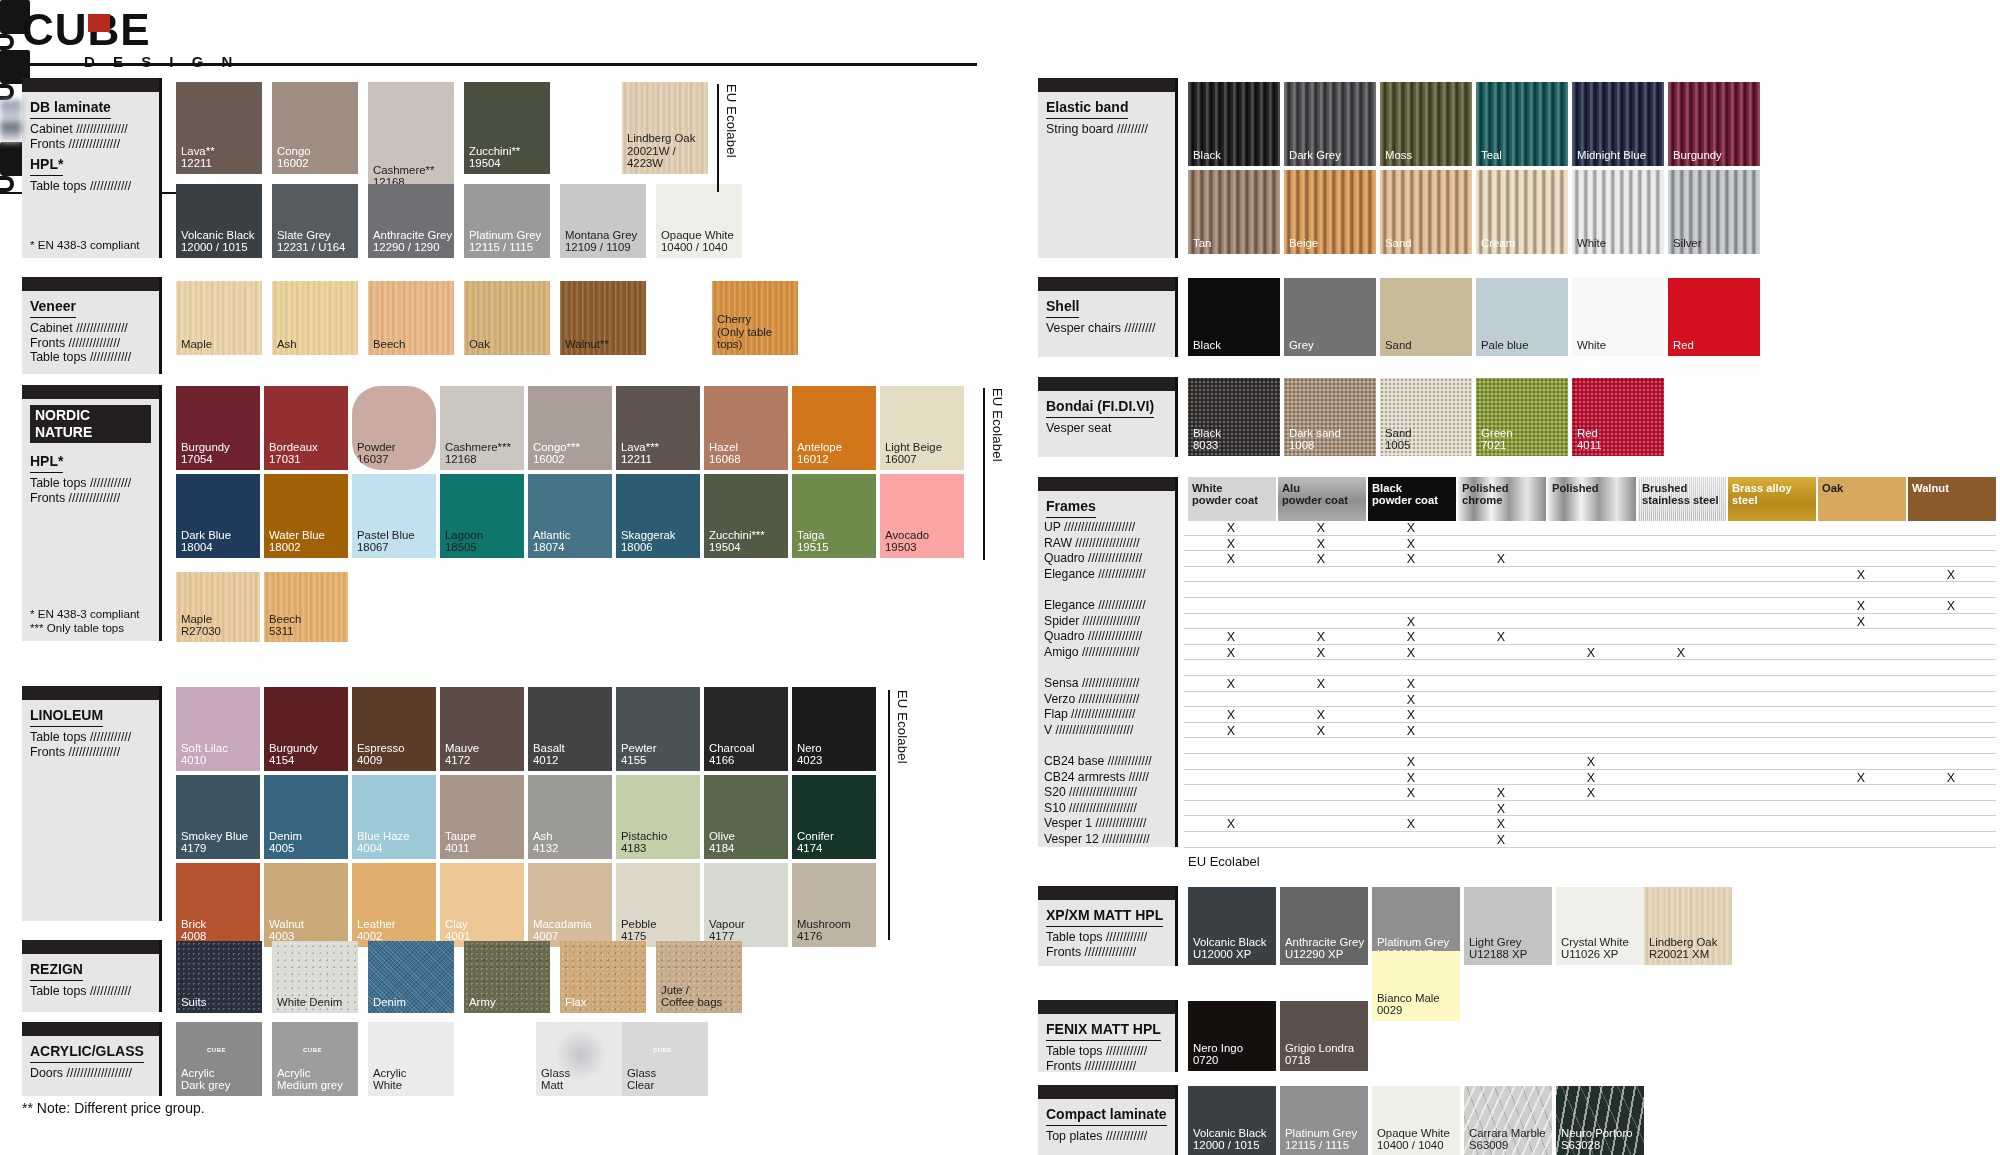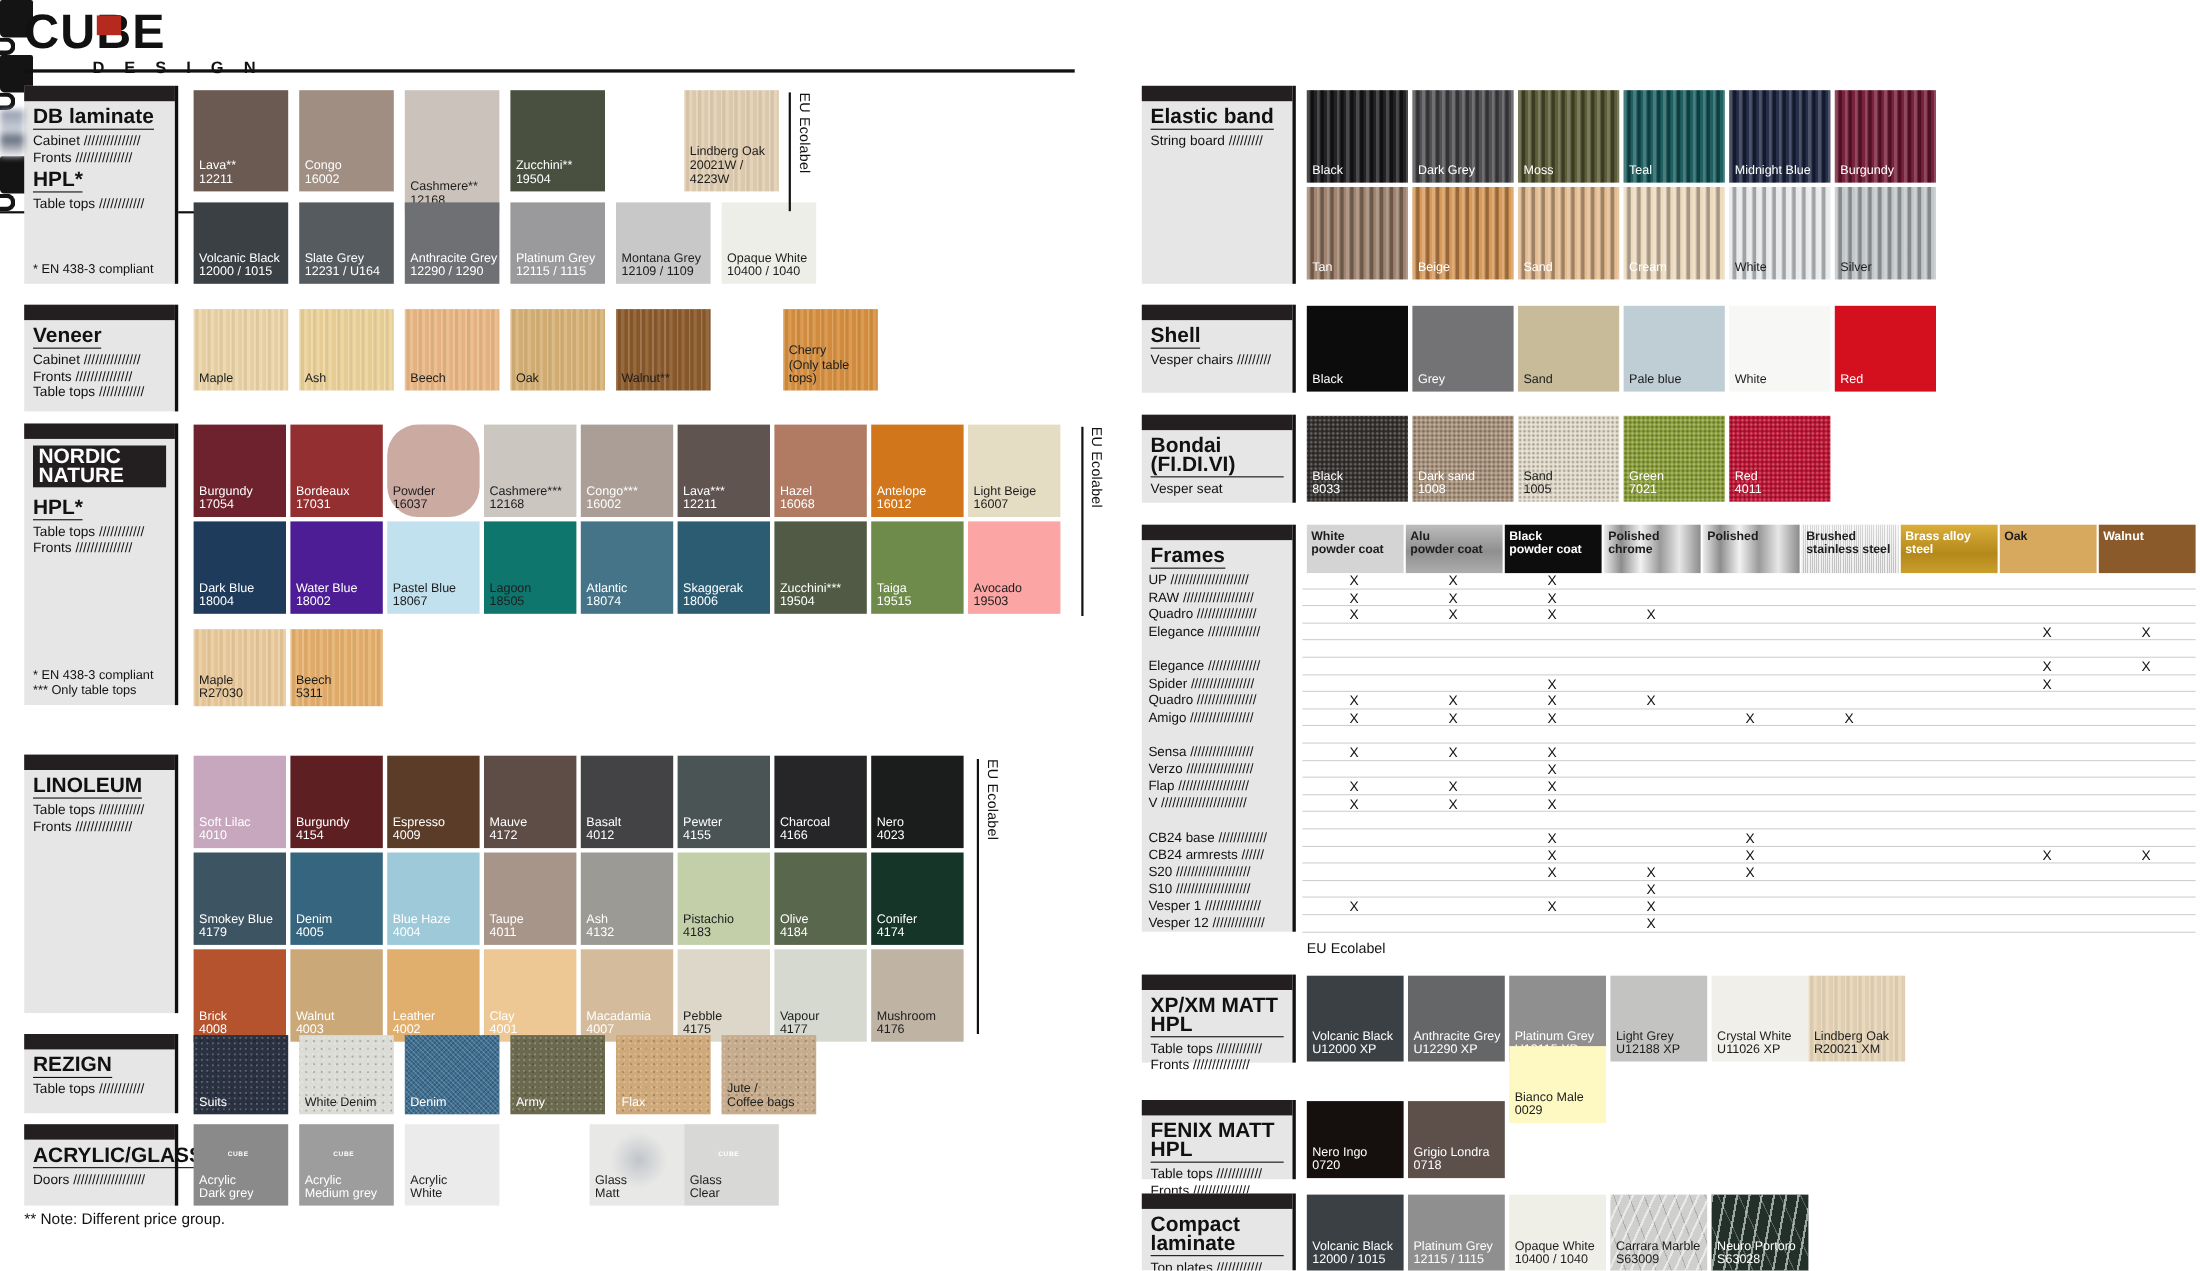--- a/index.html
+++ b/index.html
@@ -19,21 +19,21 @@
                margin-left:62px; margin-top:1px; }
   .logo-tick { position:absolute; left:66px; top:6px; width:22px; height:18px; background:#b5291f; }
   .logo-rule { position:absolute; left:22px; top:63px; width:955px; height:3px; background:#111; }
   .sec-label {
     position:absolute; left:0; top:0;
     background:#e6e6e6; border-right:3px solid #111;
   }
   .sec-label .cap { height:14px; background:#231f20; width:100%; }
   .sec-label .inner { padding:6px 8px 4px 8px; }
   .sec-title {
-    font-size:19px; font-weight:bold; color:#111; line-height:17px;
+    font-size:14px; font-weight:bold; color:#111; line-height:17px;
     border-bottom:1.6px solid #111; display:inline-block; padding-bottom:2px; margin-bottom:3px;
   }
   .sec-title.boxed {
     background:#231f20; color:#fff; border-bottom:none; padding:2px 5px; margin-bottom:5px;
   }
   .sec-sub { font-size:12.4px; color:#111; line-height:14.5px; white-space:nowrap; }
   .sec-note { position:absolute; bottom:7px; left:8px; font-size:11.6px; line-height:13.5px; color:#111; }
 
   
   .sw { position:absolute; overflow:hidden; }
@@ -265,21 +265,21 @@
       <div>Light Beige</div>
       <div>16007</div>
     </div>
   </div>
 <div class="sw" style="left:176px; top:474px; width:84px; height:84px;background:#1f3b5c;">
     <div class="txt light">
       <div>Dark Blue</div>
       <div>18004</div>
     </div>
   </div>
-<div class="sw" style="left:264px; top:474px; width:84px; height:84px;background:#4c1d95;">
+<div class="sw" style="left:264px; top:474px; width:84px; height:84px;background:#a16207;">
     <div class="txt light">
       <div>Water Blue</div>
       <div>18002</div>
     </div>
   </div>
 <div class="sw" style="left:352px; top:474px; width:84px; height:84px;background:#c2e1ef;">
     <div class="txt dark">
       <div>Pastel Blue</div>
       <div>18067</div>
     </div>

